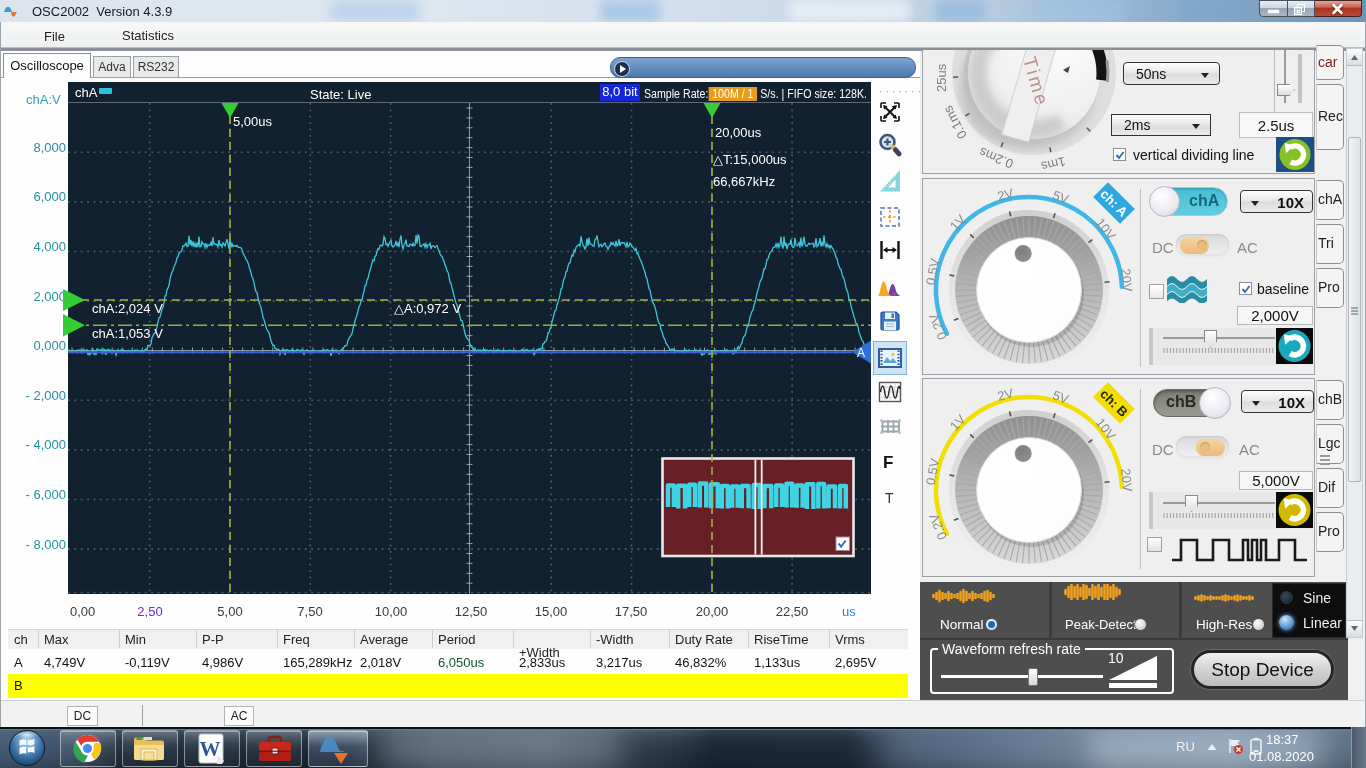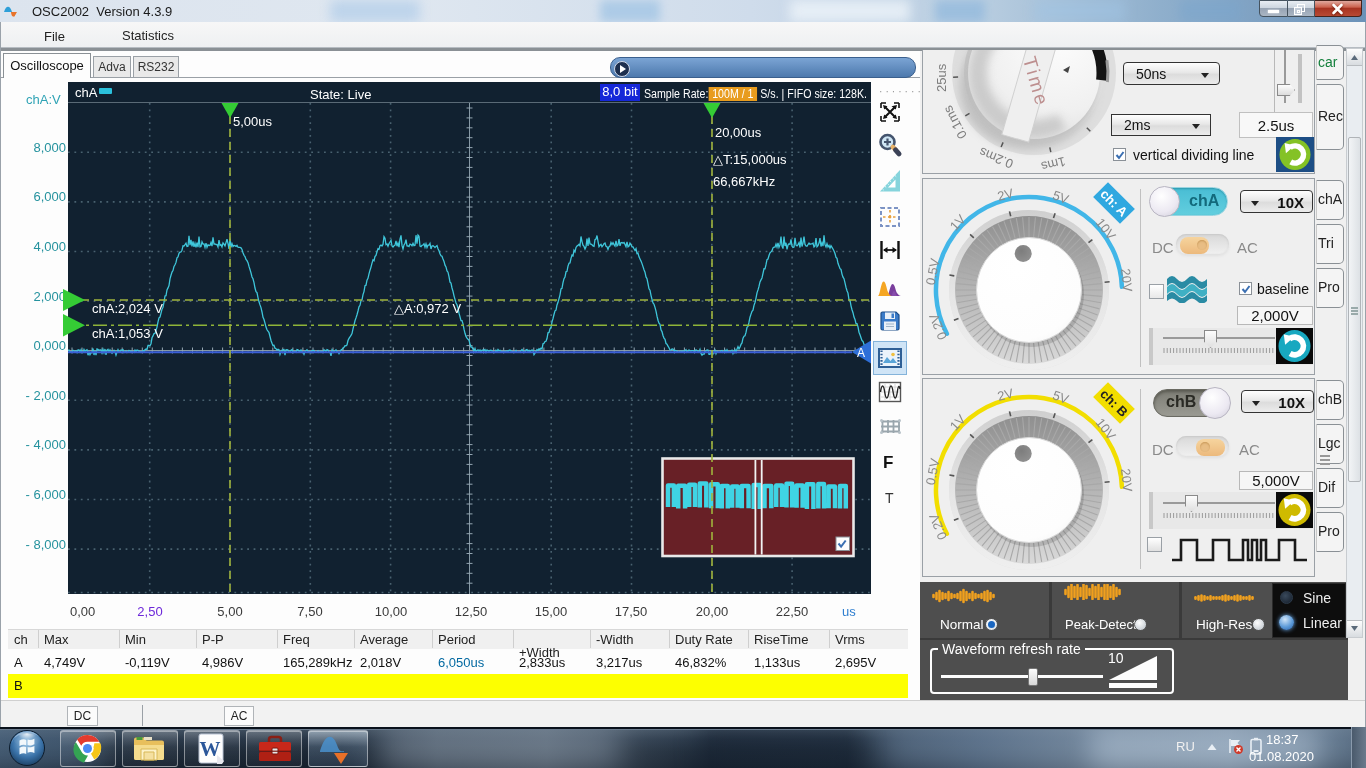--- a/index.html
+++ b/index.html
@@ -149,21 +149,21 @@
 <div class="tx" style="left:754px;top:632px;font-size:13px;color:#222">RiseTime</div>
 <div class="abs" style="left:748px;top:630px;width:1px;height:18px;background:#cfcfcf"></div>
 <div class="tx" style="left:835px;top:632px;font-size:13px;color:#222">Vrms</div>
 <div class="abs" style="left:829px;top:630px;width:1px;height:18px;background:#cfcfcf"></div>
 <div class="tx" style="left:14px;top:655px;font-size:13px;color:#111">A</div>
 <div class="tx" style="left:44px;top:655px;font-size:13px;color:#111">4,749V</div>
 <div class="tx" style="left:125px;top:655px;font-size:13px;color:#111">-0,119V</div>
 <div class="tx" style="left:202px;top:655px;font-size:13px;color:#111">4,986V</div>
 <div class="tx" style="left:283px;top:655px;font-size:13px;color:#111">165,289kHz</div>
 <div class="tx" style="left:360px;top:655px;font-size:13px;color:#111">2,018V</div>
-<div class="tx" style="left:438px;top:655px;font-size:13px;color:#0369a1">6,050us</div>
+<div class="tx" style="left:438px;top:655px;font-size:13px;color:#14532d">6,050us</div>
 <div class="tx" style="left:519px;top:655px;font-size:13px;color:#111">2,833us</div>
 <div class="tx" style="left:596px;top:655px;font-size:13px;color:#111">3,217us</div>
 <div class="tx" style="left:675px;top:655px;font-size:13px;color:#111">46,832%</div>
 <div class="tx" style="left:754px;top:655px;font-size:13px;color:#111">1,133us</div>
 <div class="tx" style="left:835px;top:655px;font-size:13px;color:#111">2,695V</div>
 <div class="abs" style="left:8px;top:674px;width:900px;height:24px;background:#fdff00"></div>
 <div class="tx" style="left:14px;top:678px;font-size:13px;color:#111">B</div>
 <div style="position:absolute;left:878px;top:87px;width:20px;height:4px;color:#999;font-size:9px;letter-spacing:1px;font-family:Liberation Mono,monospace">·······</div>
     <svg width="26" height="26" viewBox="0 0 26 26" style="position:absolute;left:877px;top:99px">
       <path d="M4 4h5M4 4v5M22 4h-5M22 4v5M4 22h5M4 22v-5M22 22h-5M22 22v-5" stroke="#111" stroke-width="1.6" fill="none"></path>
@@ -613,23 +613,26 @@
 </div>
 <div class="abs" style="left:10px;top:66px;width:244px;height:46px;border:2px solid #fdfdfd;border-radius:4px"></div>
 <div class="tx" style="left:18px;top:59px;font-size:14px;color:#fff;background:#4e4e4e;padding:0 4px">Waveform refresh rate</div>
 <div class="abs" style="left:21px;top:93px;width:162px;height:3px;background:#fdfdfd"></div>
 <div class="abs" style="left:108px;top:86px;width:10px;height:18px;background:linear-gradient(#fdfdfd,#d8d8d8);border:1px solid #777;border-radius:2px"></div>
 <div class="tx" style="left:188px;top:68px;font-size:14px;color:#fff">10</div>
 <svg class="abs" style="left:188px;top:72px" width="52" height="35" viewBox="0 0 52 35">
         <path d="M1 26L49 2V26Z" fill="#fdfdfd"></path>
         <rect x="1" y="29" width="48" height="5" fill="#fdfdfd"></rect>
       </svg>
+<div class="abs" style="left:271px;top:68px;width:143px;height:39px;border-radius:20px;background:linear-gradient(#f2f2f2,#d0d0d0 55%,#bdbdbd);border:3px solid #262626;box-shadow:0 0 0 1px #6a6a6a">
+<div class="tx" style="left:0;top:6px;width:137px;text-align:center;font-size:19px;color:#111">Stop Device</div>
+      </div>
 </div>
 <div class="abs" style="left:1316px;top:45px;width:28px;height:35px;background:#f4f4f4;border:1px solid #8a9095;border-left:1px solid #c8c8c8;border-radius:0 5px 5px 0"></div>
-    <div class="tx" style="left:1318px;top:53.5px;font-size:14px;color:#15803d">car</div>
+    <div class="tx" style="left:1318px;top:53.5px;font-size:14px;color:#7f1d1d">car</div>
 <div class="abs" style="left:1316px;top:84px;width:28px;height:66px;background:#f4f4f4;border:1px solid #8a9095;border-left:1px solid #c8c8c8;border-radius:0 5px 5px 0"></div>
     <div class="tx" style="left:1318px;top:108.0px;font-size:14px;color:#222">Rec</div>
 <div class="abs" style="left:1316px;top:180px;width:28px;height:40px;background:#f4f4f4;border:1px solid #8a9095;border-left:1px solid #c8c8c8;border-radius:0 5px 5px 0"></div>
     <div class="tx" style="left:1318px;top:191.0px;font-size:14px;color:#222">chA</div>
 <div class="abs" style="left:1316px;top:224px;width:28px;height:40px;background:#f4f4f4;border:1px solid #8a9095;border-left:1px solid #c8c8c8;border-radius:0 5px 5px 0"></div>
     <div class="tx" style="left:1318px;top:235.0px;font-size:14px;color:#222">Tri</div>
 <div class="abs" style="left:1316px;top:268px;width:28px;height:40px;background:#f4f4f4;border:1px solid #8a9095;border-left:1px solid #c8c8c8;border-radius:0 5px 5px 0"></div>
     <div class="tx" style="left:1318px;top:279.0px;font-size:14px;color:#222">Pro</div>
 <div class="abs" style="left:1316px;top:380px;width:28px;height:40px;background:#f4f4f4;border:1px solid #8a9095;border-left:1px solid #c8c8c8;border-radius:0 5px 5px 0"></div>
     <div class="tx" style="left:1318px;top:391.0px;font-size:14px;color:#222">chB</div>

